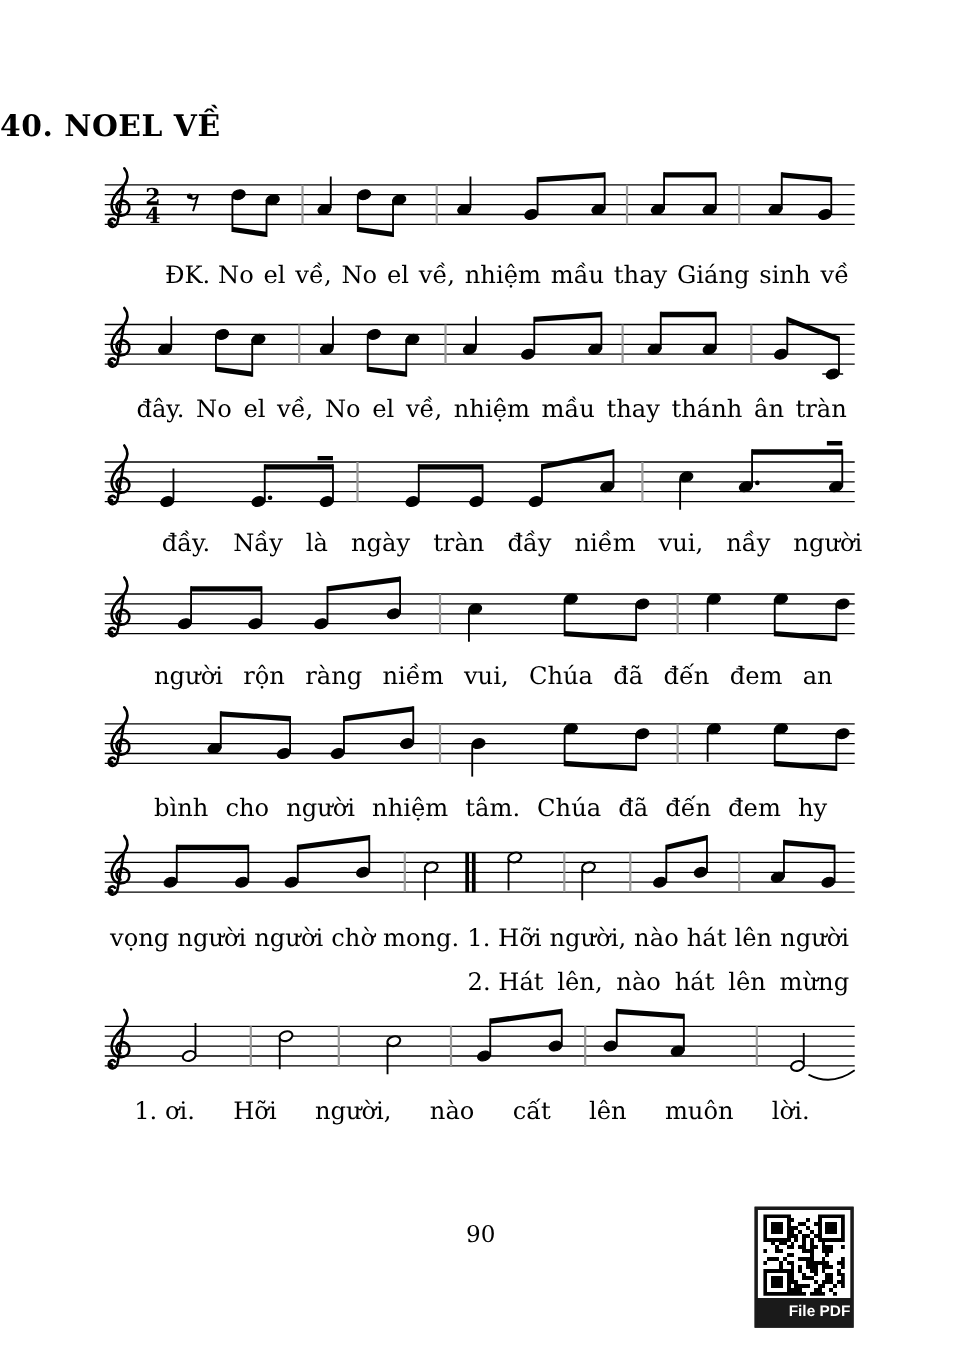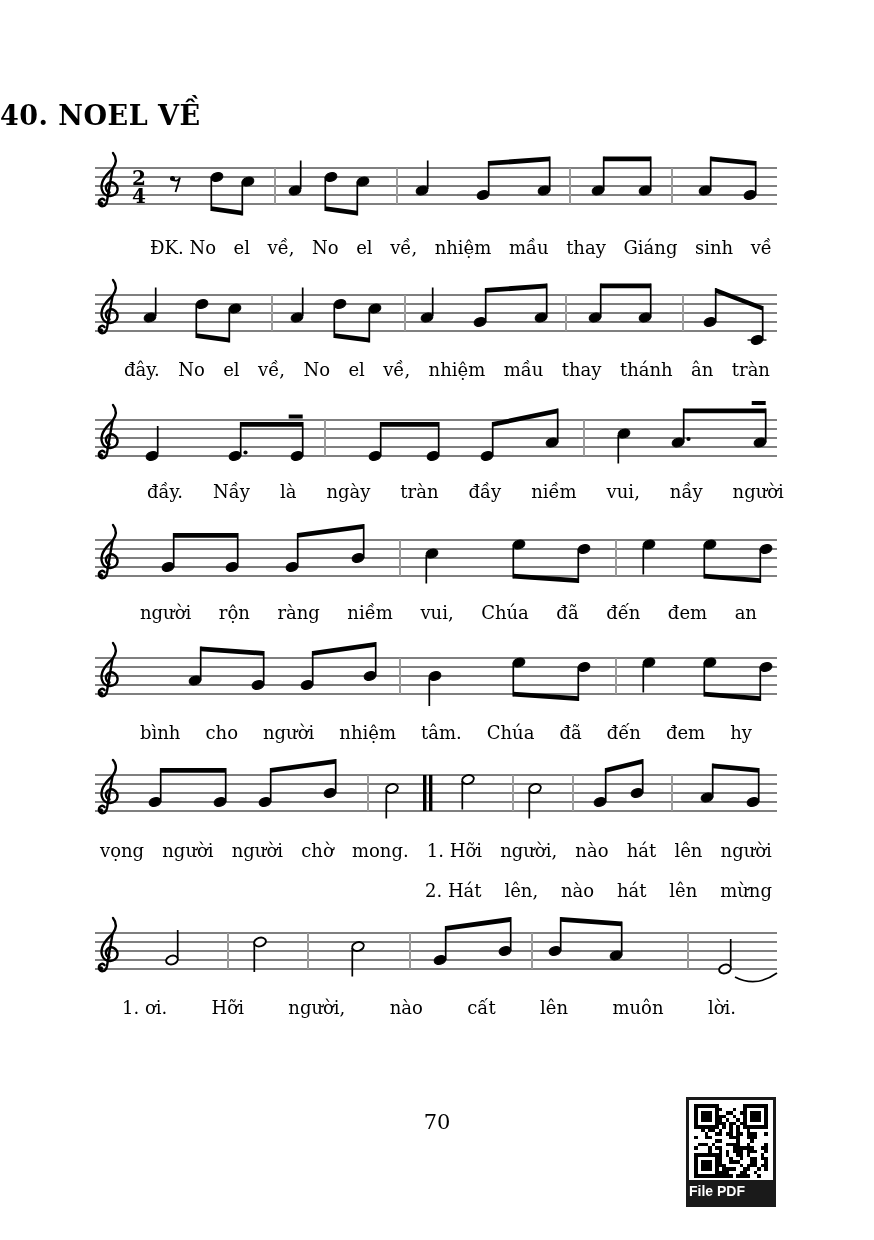--- a/index.html
+++ b/index.html
@@ -5,38 +5,38 @@
   html,body{margin:0;padding:0;}
   body{width:874px;height:1240px;background:#ffffff;position:relative;
        font-family:"DejaVu Serif",serif;color:#000;overflow:hidden;}
   .page{position:absolute;inset:0;background:#fff;}
   .title{position:absolute;top:100px;left:0;width:874px;text-align:left;
          font-weight:bold;font-size:27px;letter-spacing:.5px;}
   .staff{position:absolute;left:95px;width:700px;height:84px;display:block;}
   #sys1{top:146px}#sys2{top:273px}#sys3{top:398px}#sys4{top:518px}
   #sys5{top:636px}#sys6{top:753px}#sys7{top:911px}
   .lyrics{position:absolute;display:flex;justify-content:space-between;
-          font-size:18px;white-space:nowrap;line-height:1.15;}
+          font-size:22px;white-space:nowrap;line-height:1.15;}
   .lyrics span{display:inline-block;}
   .ly1{top:238px;left:150px;width:622px}
   .ly2{top:360px;left:124px;width:646px}
   .ly3{top:482px;left:147px;width:637px}
   .ly4{top:603px;left:140px;width:617px}
   .ly5{top:723px;left:140px;width:612px}
   .ly6a{top:841px;left:100px;width:672px}
   .ly6b{top:881px;left:425px;width:347px}
   .ly7a{top:998px;left:122px;width:614px}
   .ly7b{top:1038px;left:133px;width:614px}
   .pagenum{position:absolute;top:1110px;left:0;width:874px;text-align:center;
            font-size:21px;}
   .qr{position:absolute;left:686px;top:1097px;width:84px;
       border:3px solid #1a1a1a;background:#1a1a1a;}
   .qr-white{background:#fff;padding:4px 4px 2px 4px;display:flex;justify-content:center;}
   .qr-label{background:#1a1a1a;color:#fff;font-family:"Liberation Sans",sans-serif;
-            font-weight:bold;font-size:14px;text-align:left;padding:3px 0 5px;}
+            font-weight:bold;font-size:14px;text-align:right;padding:3px 0 5px;}
 </style>
 </head>
 <body>
 
 <div class="page">
   <div class="title">40. NOEL VỀ</div>
 
   <svg id="sys1" class="staff" viewBox="0 0 700 84">
       <line x1="0" y1="22" x2="682" y2="22" stroke="#000000" stroke-width="1.15"></line>
       <line x1="0" y1="31" x2="682" y2="31" stroke="#000000" stroke-width="1.15"></line>
@@ -430,21 +430,21 @@
       <span>1. ơi.</span>
       <span>Hỡi</span>
       <span>người,</span>
       <span>nào</span>
       <span>cất</span>
       <span>lên</span>
       <span>muôn</span>
       <span>lời.</span>
     </div>
 
-  <div class="pagenum">70</div>
+  <div class="pagenum">90</div>
 
   <div class="qr">
     <div class="qr-white">
       <svg id="qr-svg" width="74" height="74" viewBox="0 0 21 21" shape-rendering="crispEdges">
           <rect x="0" y="0" width="1" height="1" fill="#000"></rect>
           <rect x="1" y="0" width="1" height="1" fill="#000"></rect>
           <rect x="2" y="0" width="1" height="1" fill="#000"></rect>
           <rect x="3" y="0" width="1" height="1" fill="#000"></rect>
           <rect x="4" y="0" width="1" height="1" fill="#000"></rect>
           <rect x="5" y="0" width="1" height="1" fill="#000"></rect>

